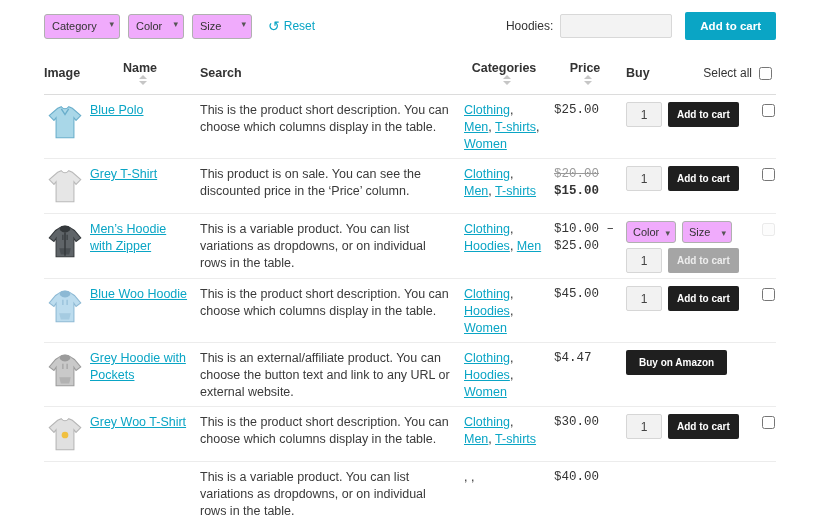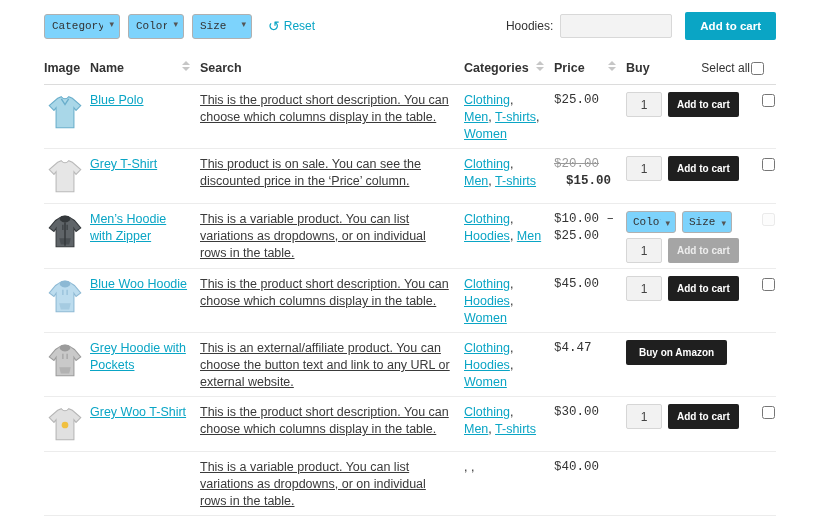--- a/index.html
+++ b/index.html
@@ -10,57 +10,57 @@
   }
   .page { padding:12px 44px 0 44px; }
   h1 { font-size:27px; font-weight:400; color:#3a3a3a; margin:8px 0 20px; }
 
   
   .toolbar { display:flex; align-items:center; font-size:12px; }
   .sel { position:relative; display:inline-block; margin-right:8px; }
   .sel select {
     appearance:none; -webkit-appearance:none; -moz-appearance:none;
     width:100%; height:25px; border:1px solid #b0b0b0; border-radius:3px;
-    background:#7dd3fc; font-size:11px; color:#333; padding:0 16px 0 7px;
-    font-family:Liberation Mono, monospace;
+    background:#f0abfc; font-size:11px; color:#333; padding:0 16px 0 7px;
+    font-family:Liberation Sans, sans-serif;
   }
   .sel .caret { position:absolute; right:6px; top:5px; font-size:9px; color:#555; pointer-events:none; }
   .sel.f-category { width:76px; } .sel.f-color { width:56px; } .sel.f-size { width:60px; }
   .reset { color:var(--accent); text-decoration:none; font-size:12px; margin-left:8px; cursor:pointer; display:inline-flex; align-items:center; }
   .reset-icon { font-size:14px; margin-right:4px; }
   .search-label { margin-left:auto; color:#333; }
   .search-input { width:112px; height:24px; border:1px solid #d8d8d8; background:#f3f3f3; border-radius:2px; margin-left:7px; padding:0 6px; font-size:12px; }
   .btn-accent {
     margin-left:13px; height:28px; padding:0 15px; background:var(--accent);
     color:#fff; border:none; border-radius:2px; font-size:11.5px; font-weight:700;
     font-family:inherit; cursor:pointer;
   }
 
   
   table { width:100%; border-collapse:collapse; table-layout:fixed; margin-top:12px; font-size:12.5px; }
   thead th {
     text-align:left; font-weight:700; color:#333; font-size:12.5px;
     padding:9px 10px 9px 0; border-bottom:1px solid #dcdcdc; vertical-align:middle;
   }
-  .thf { display:flex; justify-content:space-between; }
+  .thf { display:flex; align-items:center; justify-content:space-between;flex-direction:column; }
   .sort { display:inline-flex; flex-direction:column; margin-left:6px; }
   .sort i { display:block; width:0; height:0; border-left:4px solid transparent; border-right:4px solid transparent; }
   .sort .u { border-bottom:4px solid #c6c6c6; margin-bottom:2px; }
   .sort .d { border-top:4px solid #c6c6c6; }
   .col-select { position:relative; }
-  .saw { position:absolute; right:12px; top:50%; transform:translateY(-50%);
-         display:flex; align-items:center; gap:1px; font-weight:400; font-size:12px; white-space:nowrap; color:#333; }
+  .saw { position:absolute; right:4px; top:50%; transform:translateY(-50%);
+         display:flex; align-items:center; gap:7px; font-weight:400; font-size:12px; white-space:nowrap; color:#333; }
   tbody td { padding:7px 10px 5px 0; border-bottom:1px solid #ececec; vertical-align:top; line-height:17px; }
   .thumb { width:42px; height:42px; }
   .thumb svg { display:block; }
   a.plink, a.clink { color:var(--accent); text-decoration:underline; }
-  .c-sum { color:#3a3a3a;text-decoration:underline; }
+  .c-sum { color:#3a3a3a; }
   .c-price { color:#333;font-family:Liberation Mono, monospace; }
   .c-price .old { color:#9a9a9a; text-decoration:line-through; }
-  .c-price .sale { font-weight:700;margin-left:12px; }
+  .c-price .sale { font-weight:700; }
   .buy-line { display:flex; align-items:center; }
   .buy-line + .buy-line { margin-top:5px; }
   .qty { width:36px; height:25px; border:1px solid #d6d6d6; background:#f2f2f2;
          text-align:center; font-size:12px; color:#444; border-radius:2px; font-family:inherit; }
   .btn-dark { height:25px; background:#1f1f1f; color:#fff; border:none; border-radius:2px;
               font-size:10px; font-weight:700; padding:0 9px; margin-left:6px; font-family:inherit; cursor:pointer; white-space:nowrap; }
   .btn-dark.is-disabled { background:#a5a5a5; color:#ededed; cursor:default; }
   .btn-ext { margin-left:0; padding:0 13px; }
   .sel.var { width:53px; margin-right:6px; }
   .sel.var select { height:22px; font-size:11px; padding:0 14px 0 6px; }

